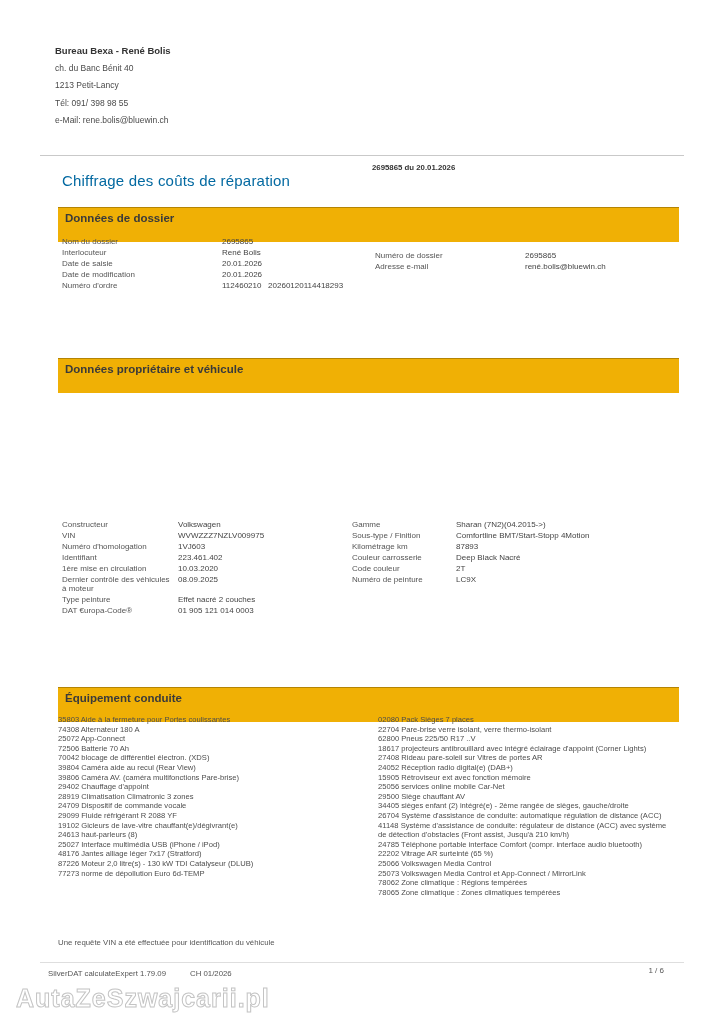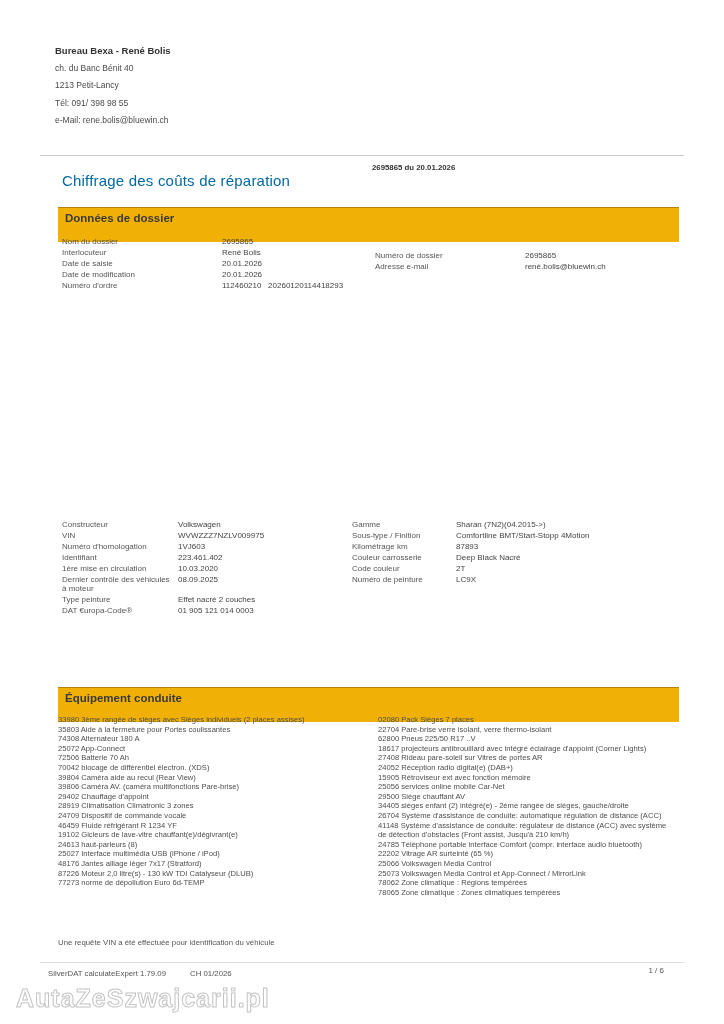--- a/index.html
+++ b/index.html
@@ -119,20 +119,21 @@
         <span class="flabel">Numéro de dossier</span>
         <span class="fvalue">2695865</span>
       </div>
 
       <div class="frow">
         <span class="flabel">Adresse e-mail</span>
         <span class="fvalue">rené.bolis@bluewin.ch</span>
       </div>
     </div>
 
+  <div class="banner banner-vehicle">Données propriétaire et véhicule</div>
 
   <div class="fields fields-vehicle-left">
 
       <div class="frow">
         <span class="flabel">Constructeur</span>
         <span class="fvalue">Volkswagen</span>
       </div>
 
       <div class="frow">
         <span class="flabel">VIN</span>
@@ -200,21 +201,20 @@
       <div class="frow">
         <span class="flabel">Numéro de peinture</span>
         <span class="fvalue">LC9X</span>
       </div>
     </div>
 
   <div class="banner banner-equipment">Équipement conduite</div>
 
   <div class="eq-col eq-left">
 
-      <div class="eq-item">33980 3ème rangée de sièges avec Sièges individuels (2 places assises)</div>
 
       <div class="eq-item">35803 Aide à la fermeture pour Portes coulissantes</div>
 
       <div class="eq-item">74308 Alternateur 180 A</div>
 
       <div class="eq-item">25072 App-Connect</div>
 
       <div class="eq-item">72506 Batterie 70 Ah</div>
 
       <div class="eq-item">70042 blocage de différentiel électron. (XDS)</div>
@@ -222,21 +222,21 @@
       <div class="eq-item">39804 Caméra aide au recul (Rear View)</div>
 
       <div class="eq-item">39806 Caméra AV. (caméra multifonctions Pare-brise)</div>
 
       <div class="eq-item">29402 Chauffage d'appoint</div>
 
       <div class="eq-item">28919 Climatisation Climatronic 3 zones</div>
 
       <div class="eq-item">24709 Dispositif de commande vocale</div>
 
-      <div class="eq-item">46459 Fluide réfrigérant R 1234 YF</div>
+      <div class="eq-item">29099 Fluide réfrigérant R 2088 YF</div>
 
       <div class="eq-item">19102 Gicleurs de lave-vitre chauffant(e)/dégivrant(e)</div>
 
       <div class="eq-item">24613 haut-parleurs (8)</div>
 
       <div class="eq-item">25027 Interface multimédia USB (iPhone / iPod)</div>
 
       <div class="eq-item">48176 Jantes alliage léger 7x17 (Stratford)</div>
 
       <div class="eq-item">87226 Moteur 2,0 litre(s) - 130 kW TDI Catalyseur (DLUB)</div>

